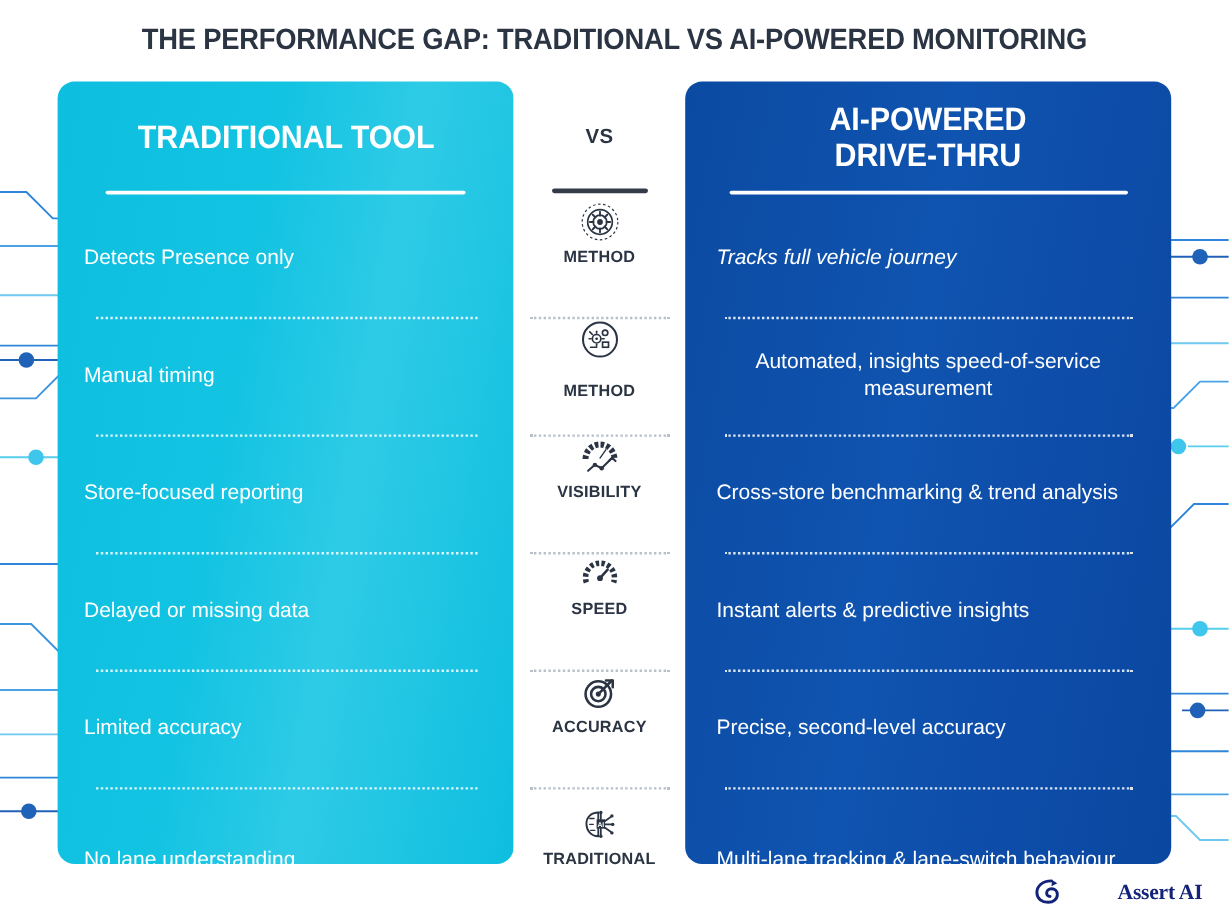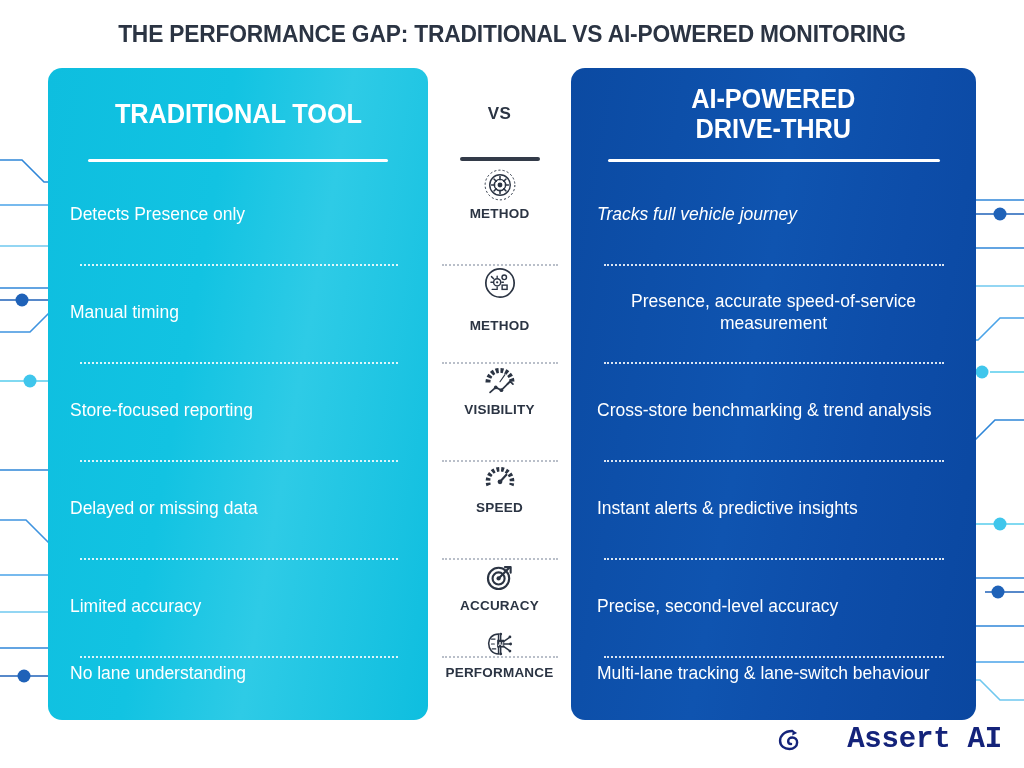--- a/index.html
+++ b/index.html
@@ -200,23 +200,23 @@
   
   #logo {
     position: absolute;
     right: 22px;
     bottom: 12px;
     display: flex;
     align-items: center;
     gap: 5px;
   }
   #logo-text {
-    font-family: Liberation Mono, monospace;
+    font-family: Liberation Serif, serif;
     font-weight: bold;
-    font-size: 29px;
+    font-size: 18px;
     color: #14237a;
     letter-spacing: -0.2px;
     margin-left: 40px;
   }
 </style>
 </head>
 <body>
 
 <svg id="circuit-bg" viewBox="0 0 1024 768" xmlns="http://www.w3.org/2000/svg">
   <g fill="none" stroke-width="1.6">
@@ -334,21 +334,21 @@
       </g>
       <rect x="27" y="27" width="7" height="6" fill="none" stroke="#2b3443" stroke-width="2"></rect>
       <path d="M13 33 h7" stroke="#2b3443" stroke-width="2" stroke-linecap="round"></path>
       <circle cx="30" cy="16" r="3.2" fill="none" stroke="#2b3443" stroke-width="2"></circle>
       <path d="M12 15 l3 3" stroke="#2b3443" stroke-width="2" stroke-linecap="round"></path>
     </svg>
           </div>
           <div class="icon-label">METHOD</div>
         </div>
         <div class="cell cell-right" style="height: 98px;">
-          <span>Presence, accurate speed-of-service measurement</span>
+          <span>Automated, insights speed-of-service measurement</span>
         </div>
       </div>
       <div class="sep sep-left" style="top: 294px;"></div>
       <div class="sep sep-center" style="top: 294px;"></div>
       <div class="sep sep-right" style="top: 294px;"></div>
       <div class="row" style="top: 294px; height: 98px;">
         <div class="cell cell-left" style="height: 98px;">
           <span>Store-focused reporting</span>
         </div>
         <div class="cell cell-center" style="height: 98px;">
@@ -409,21 +409,21 @@
       <path d="M22 26 L38 10" stroke="#2b3443" stroke-width="3" stroke-linecap="round"></path>
       <path d="M31 10 h8 v8" fill="none" stroke="#2b3443" stroke-width="3" stroke-linejoin="round" stroke-linecap="round"></path>
     </svg>
           </div>
           <div class="icon-label">ACCURACY</div>
         </div>
       </div>
       <div class="sep sep-left" style="top: 588px;"></div>
       <div class="sep sep-center" style="top: 588px;"></div>
       <div class="sep sep-right" style="top: 588px;"></div>
-      <div class="row" style="top: 557px; height: 98px; text-decoration: underline;">
+      <div class="row" style="top: 600px; height: 98px; text-decoration: underline;">
         <div class="cell cell-left" style="height: 98px;">
           <span>No lane understanding</span>
         </div>
         <div class="cell cell-center" style="height: 98px;">
           <div class="icon-wrap">
     <svg viewBox="0 0 48 48" width="34" height="34">
       <path d="M22 10 C13 10 8 16 8 23 C8 31 13 38 22 38 Z" fill="none" stroke="#2b3443" stroke-width="2.2"></path>
       <path d="M12 17 h5 M12 24 h4 M13 31 h5" stroke="#2b3443" stroke-width="1.7" stroke-linecap="round"></path>
       <rect x="20" y="18" width="10" height="11" fill="#2b3443"></rect>
       <text x="25" y="27" font-size="8" fill="#ffffff" text-anchor="middle" font-family="Liberation Sans, sans-serif" font-weight="bold">AI</text>
@@ -436,21 +436,21 @@
       </g>
       <g fill="#2b3443">
         <circle cx="25" cy="10" r="2"></circle>
                 <circle cx="38" cy="14" r="2"></circle>
         <circle cx="39" cy="24" r="2"></circle>
                 <circle cx="38" cy="34" r="2"></circle>
         <circle cx="25" cy="38" r="2"></circle>
       </g>
     </svg>
           </div>
-          <div class="icon-label">PERFORMANCE</div>
+          <div class="icon-label">TRADITIONAL</div>
         </div>
         <div class="cell cell-right" style="height: 98px;">
           <span>Multi-lane tracking &amp; lane-switch behaviour</span>
         </div>
       </div>
     </div>
 </div>
 
 <div id="logo">
   <svg width="26" height="26" viewBox="0 0 64 64">

